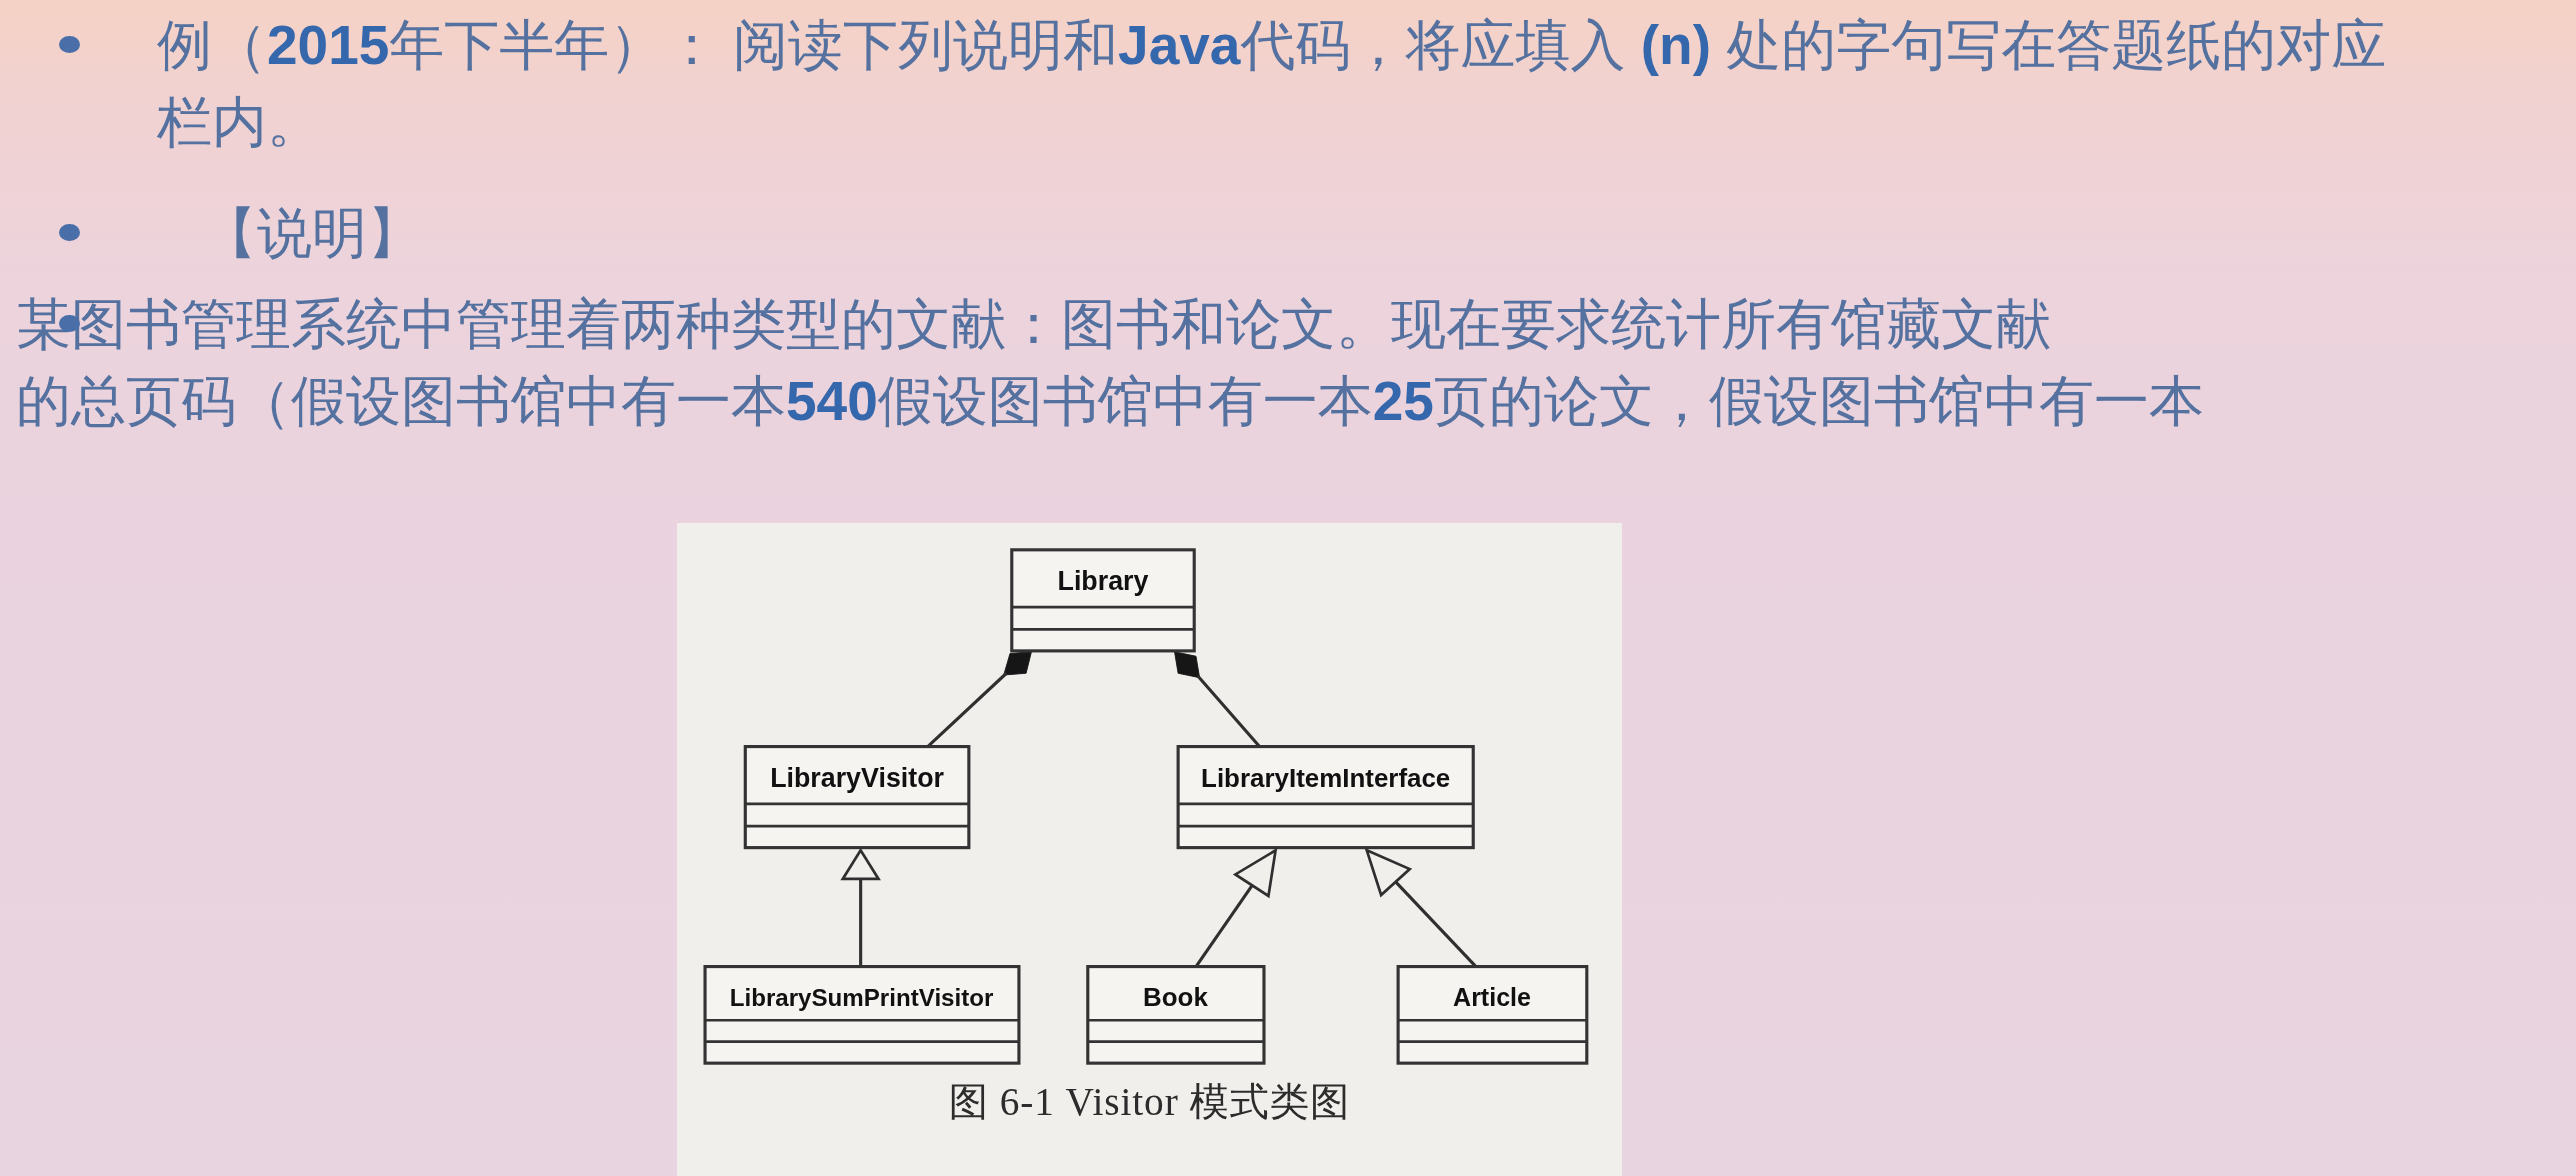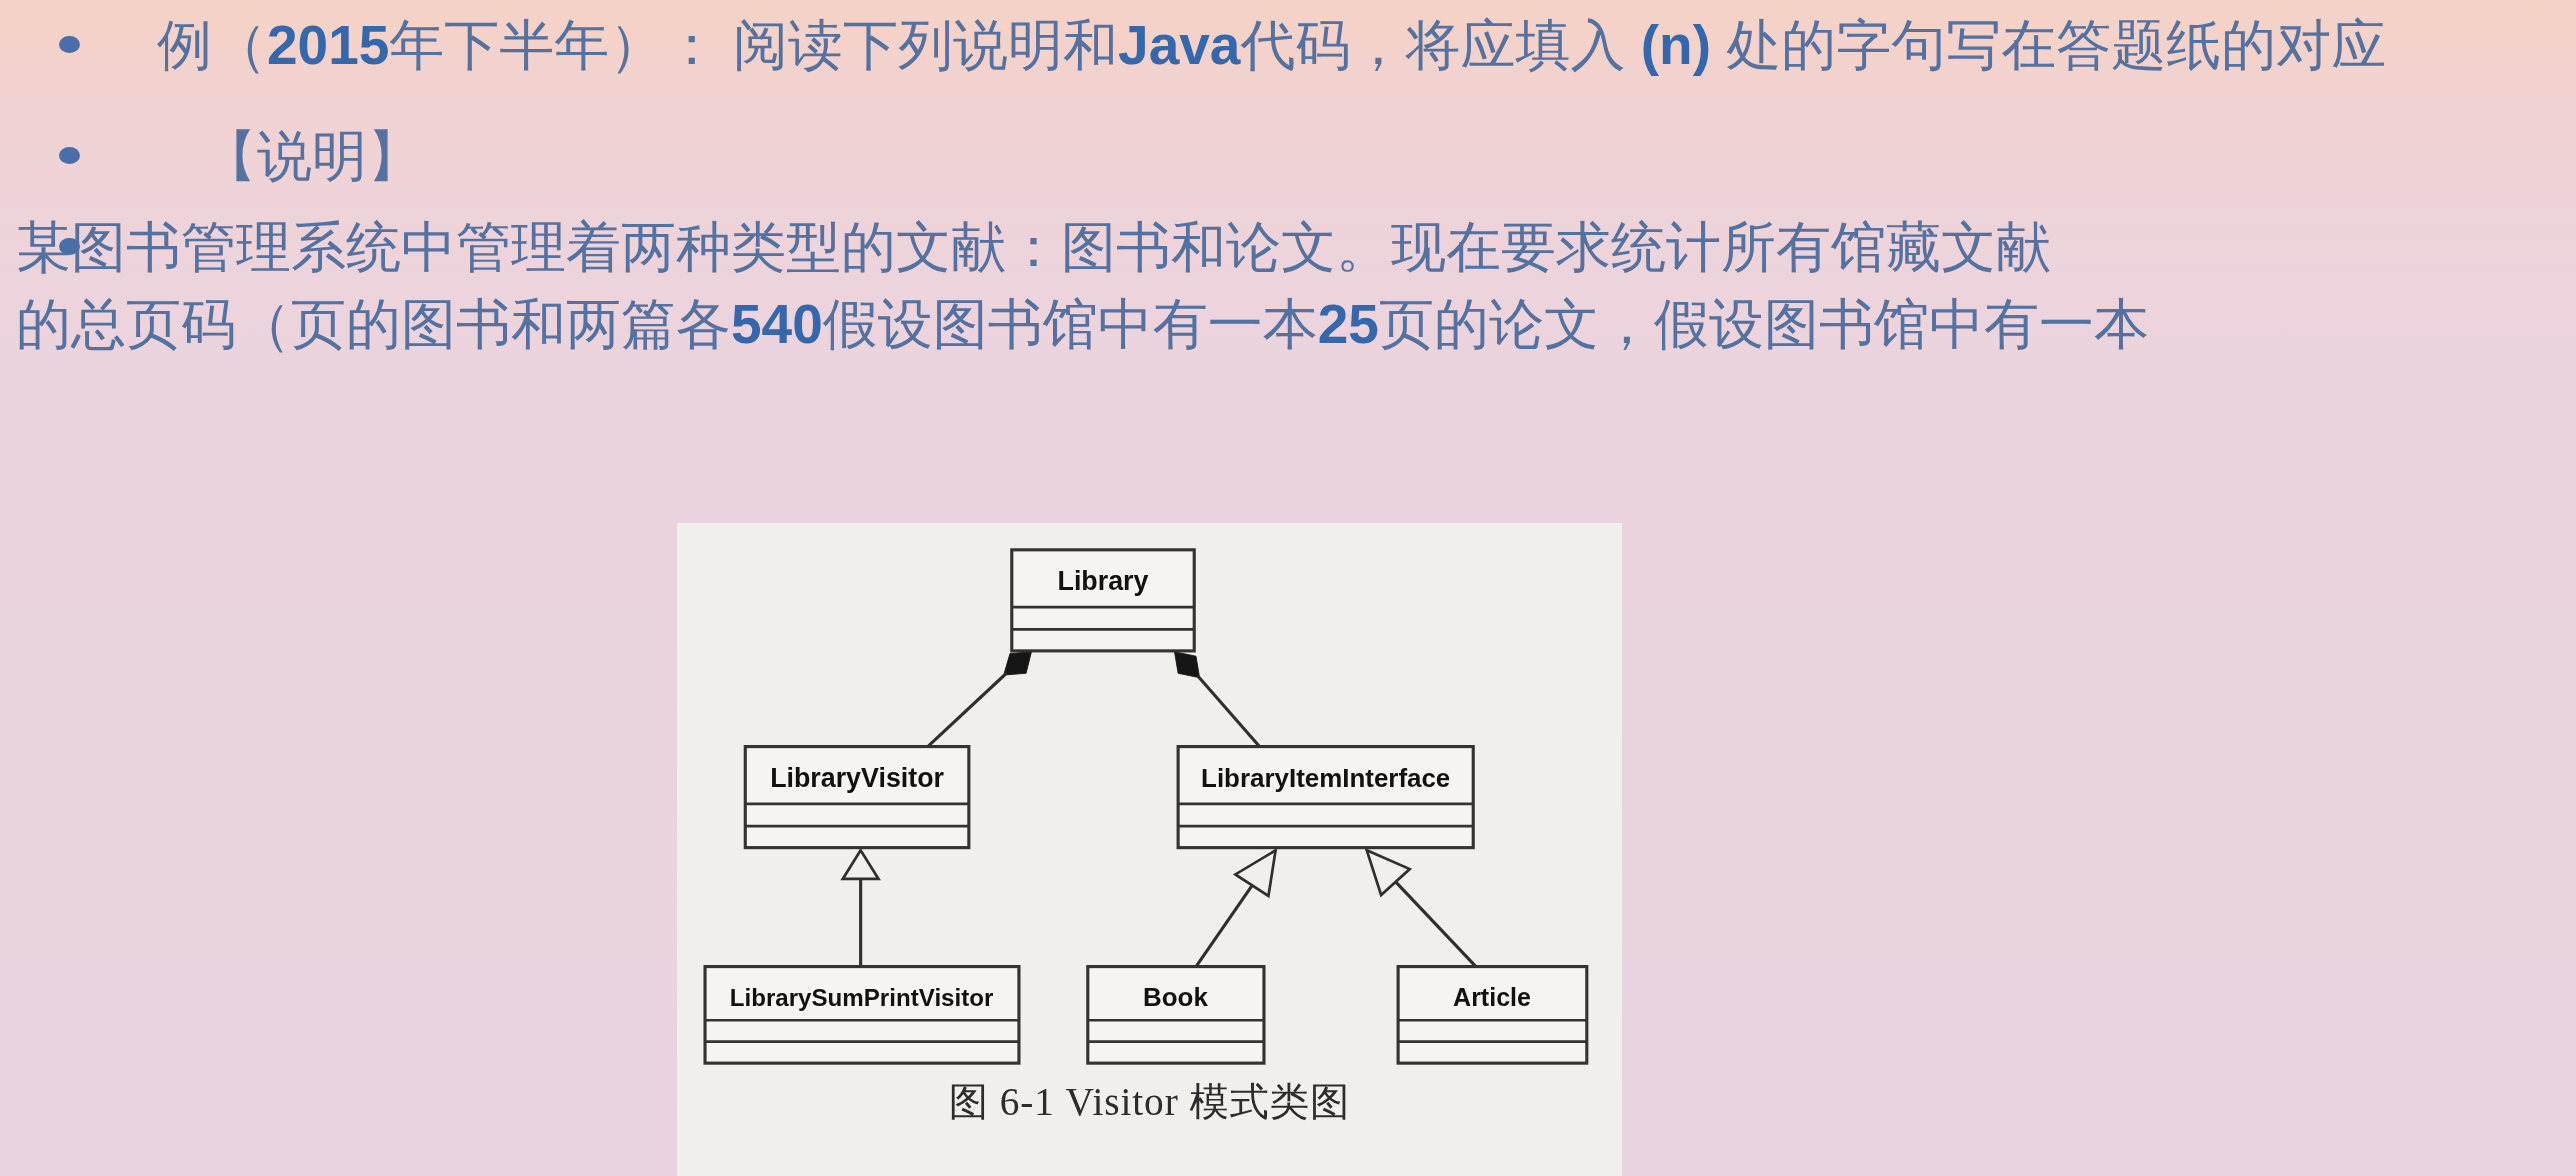--- a/index.html
+++ b/index.html
@@ -41,29 +41,30 @@
   }
 </style>
 </head>
 <body>
 
 <div id="text-block">
   <div id="bullets">
       <div class="item">
         <span class="dot"></span>
         <div class="line"><span>例（</span><span class="b">2015</span><span>年下半年）： 阅读下列说明和</span><span class="b">Java</span><span>代码，将应填入</span><span class="b"> (n) </span><span>处的字句写在答题纸的对应</span></div>
+        <div class="line"><span>栏内。</span></div>
       </div>
       <div class="item">
         <span class="dot"></span>
         <div class="line"><span>【说明】</span></div>
       </div>
       <div class="item">
         <span class="dot"></span>
         <div class="line"><span>某图书管理系统中管理着两种类型的文献：图书和论文。现在要求统计所有馆藏文献</span></div>
-        <div class="line"><span>的总页码（页的图书和两篇各</span><span class="b">540</span><span>假设图书馆中有一本</span><span class="b">25</span><span>页的论文，假设图书馆中有一本</span></div>
+        <div class="line"><span>的总页码（假设图书馆中有一本</span><span class="b">540</span><span>假设图书馆中有一本</span><span class="b">25</span><span>页的论文，假设图书馆中有一本</span></div>
       </div>
     </div>
 </div>
 
 <div id="diagram-panel">
   <svg id="uml" viewBox="0 0 1056 700">
 
     <g>
       <polygon class="diamond-filled" points="396,144 372,146 365,170 390,168"></polygon>
       <line class="rel-line" x1="368" y1="168" x2="280" y2="250"></line>

